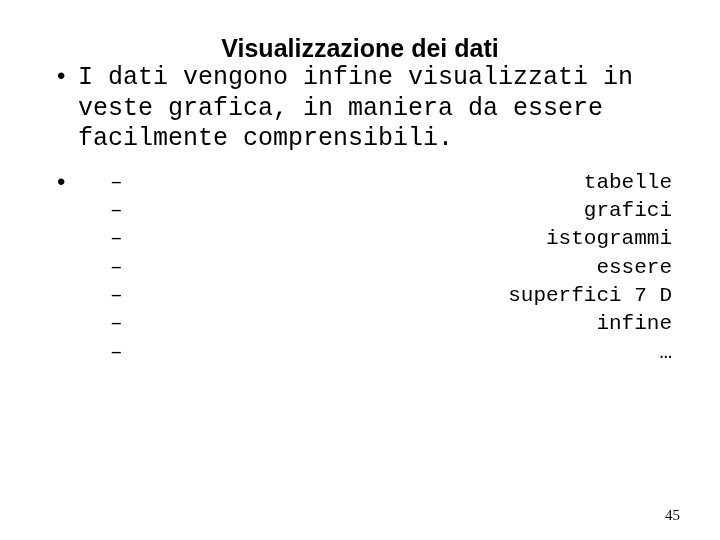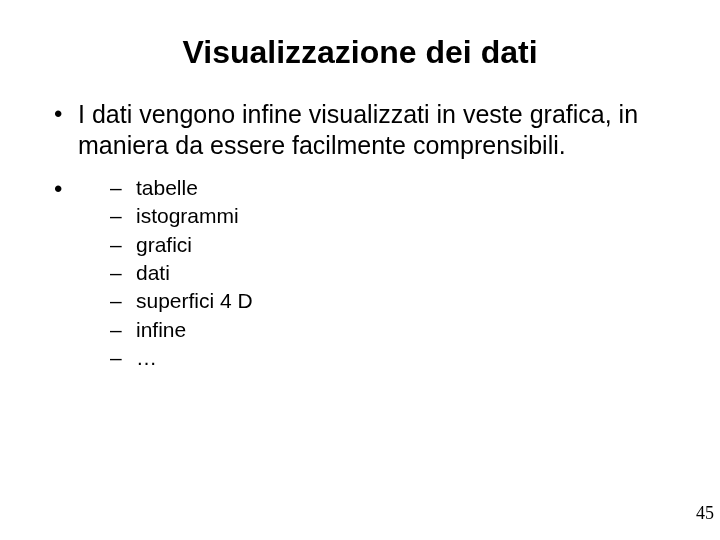--- a/index.html
+++ b/index.html
@@ -13,85 +13,86 @@
     overflow: hidden;
   }
   .slide {
     width: 100%;
     height: 100%;
     padding: 30px 48px 0 48px;
     position: relative;
   }
   .title {
     text-align: center;
-    font-size: 32px;
+    font-size: 25px;
     font-weight: bold;
-    margin-bottom: 28px;
     margin-top: 4px;
   }
   ul.level1 {
     list-style: none;
     font-size: 25px;
     line-height: 1.22;
     padding-left: 2px;
   }
   ul.level1 > li {
     position: relative;
     padding-left: 28px;
     margin-bottom: 2px;
+    font-family: Liberation Mono, monospace;
   }
   ul.level1 > li::before {
     content: "•";
     position: absolute;
     left: 4px;
     top: 0;
     font-size: 24px;
   }
   ul.level2 {
     list-style: none;
     font-size: 21px;
     line-height: 1.35;
     margin-top: 14px;
     padding-left: 24px;
   }
   ul.level2 > li {
     position: relative;
     padding-left: 34px;
+    text-align: right;
   }
   ul.level2 > li::before {
     content: "–";
     position: absolute;
     left: 8px;
     top: 0;
   }
   .pagenum {
     position: absolute;
-    right: 6px;
+    right: 40px;
     bottom: 16px;
-    font-size: 18px;
+    font-size: 15px;
     font-family: "Times New Roman", Times, serif;
   }
 </style>
 </head>
 <body>
 
 <div class="slide">
   <h1 class="title">Visualizzazione dei dati</h1>
 
   <ul class="level1">
     <li>
       <span>I dati vengono infine visualizzati in veste grafica, in maniera da essere facilmente comprensibili.</span>
     </li>
     <li>
       <ul class="level2">
         <li><span>tabelle</span></li>
+        <li><span>grafici</span></li>
         <li><span>istogrammi</span></li>
-        <li><span>grafici</span></li>
-        <li><span>dati</span></li>
-        <li><span>superfici 4 D</span></li>
+        <li><span>essere</span></li>
+        <li><span>superfici 7 D</span></li>
         <li><span>infine</span></li>
         <li><span>…</span></li>
       </ul>
     </li>
   </ul>
 
   <div class="pagenum">45</div>
 </div>
 
 </body></html>

